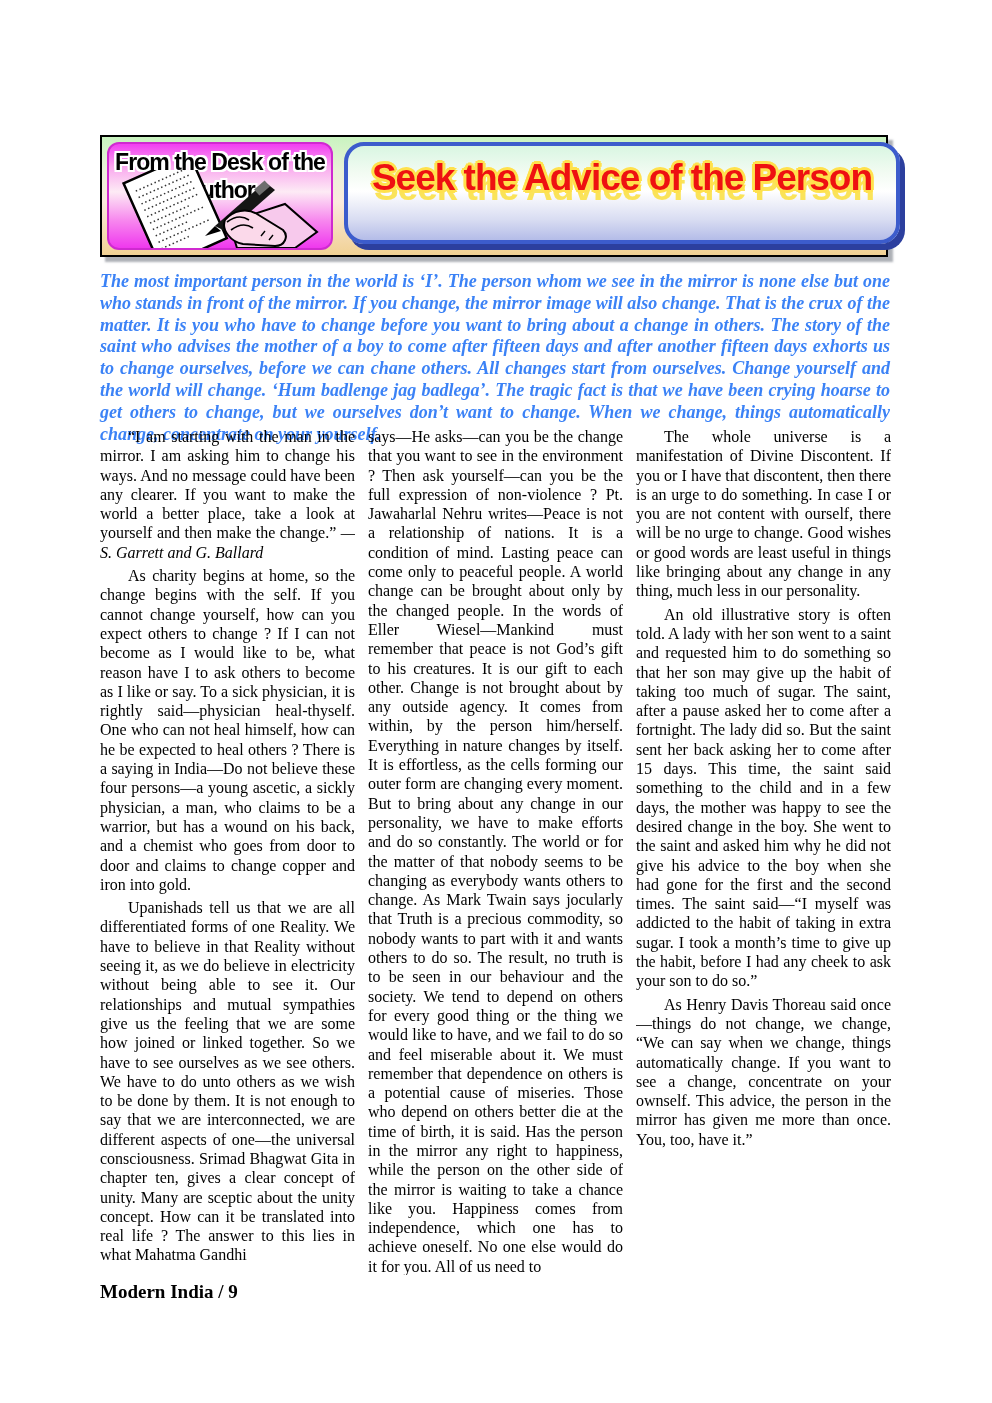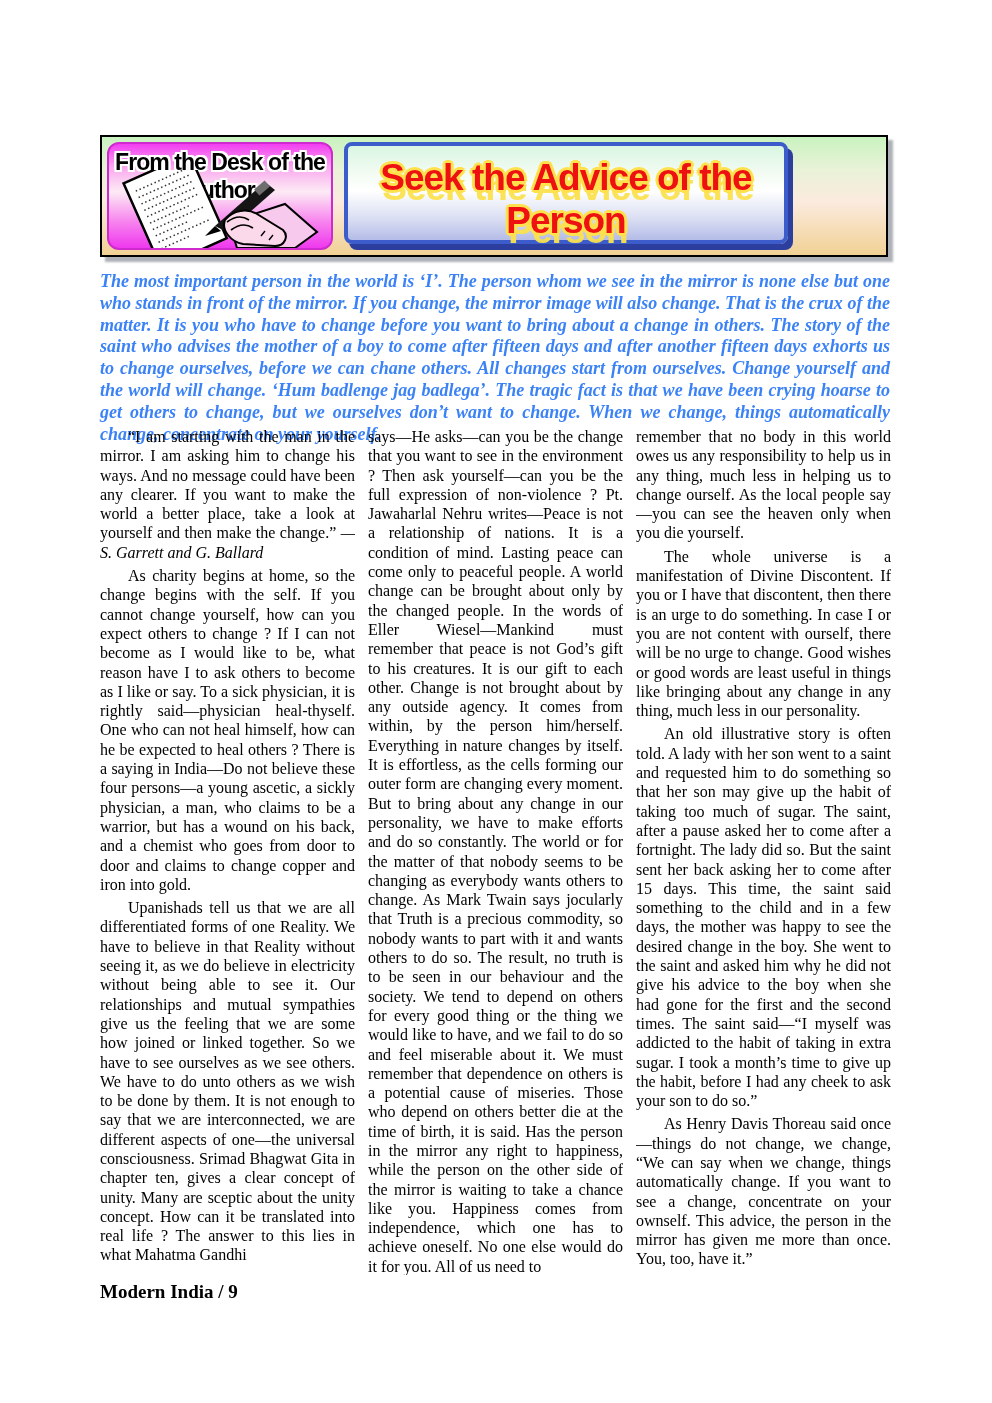--- a/index.html
+++ b/index.html
@@ -56,24 +56,24 @@
   .badge-art {
     position: absolute;
     left: 8px;
     bottom: 0px;
   }
 
   .headline-box {
     position: absolute;
     left: 242px;
     top: 5px;
-    width: 444px;
+    width: 556px;
     height: 102px;
     box-sizing: border-box;
-    border-radius: 8px;
+    border-radius: 20px;
     border: 4px solid #3c5ccc;
     background: linear-gradient(180deg, #d9f6e2 0%, #f2fbf2 28%, #ffffff 48%, #d9ddf2 78%, #b4bce8 100%);
     box-shadow: 5px 6px 0 #2c3f9e;
   }
   .headline {
     margin-top: 10px;
     text-align: center;
     font-family: "Liberation Sans", sans-serif;
     font-weight: bold;
     font-size: 37px;
@@ -192,21 +192,20 @@
     <p><span>“I am starting with the man in the mirror. I am asking him to change his ways. And no message could have been any clearer. If you want to make the world a better place, take a look at yourself and then make the change.”</span> <span class="attr">—S. Garrett and G. Ballard</span></p>
     <p>As charity begins at home, so the change begins with the self. If you cannot change yourself, how can you expect others to change ? If I can not become as I would like to be, what reason have I to ask others to become as I like or say. To a sick physician, it is rightly said—physician heal-thyself. One who can not heal himself, how can he be expected to heal others ? There is a saying in India—Do not believe these four persons—a young ascetic, a sickly physician, a man, who claims to be a warrior, but has a wound on his back, and a chemist who goes from door to door and claims to change copper and iron into gold.</p>
     <p>Upanishads tell us that we are all differentiated forms of one Reality. We have to believe in that Reality without seeing it, as we do believe in electricity without being able to see it. Our relationships and mutual sympathies give us the feeling that we are some how joined or linked together. So we have to see ourselves as we see others. We have to do unto others as we wish to be done by them. It is not enough to say that we are interconnected, we are different aspects of one—the universal consciousness. Srimad Bhagwat Gita in chapter ten, gives a clear concept of unity. Many are sceptic about the unity concept. How can it be translated into real life ? The answer to this lies in what Mahatma Gandhi</p>
   </div>
 
   <div class="col">
     <p class="noindent">says—He asks—can you be the change that you want to see in the environment ? Then ask yourself—can you be the full expression of non-violence ? Pt. Jawaharlal Nehru writes—Peace is not a relationship of nations. It is a condition of mind. Lasting peace can come only to peaceful people. A world change can be brought about only by the changed people. In the words of Eller Wiesel—Mankind must remember that peace is not God’s gift to his creatures. It is our gift to each other. Change is not brought about by any outside agency. It comes from within, by the person him/herself. Everything in nature changes by itself. It is effortless, as the cells forming our outer form are changing every moment. But to bring about any change in our personality, we have to make efforts and do so constantly. The world or for the matter of that nobody seems to be changing as everybody wants others to change. As Mark Twain says jocularly that Truth is a precious commodity, so nobody wants to part with it and wants others to do so. The result, no truth is to be seen in our behaviour and the society. We tend to depend on others for every good thing or the thing we would like to have, and we fail to do so and feel miserable about it. We must remember that dependence on others is a potential cause of miseries. Those who depend on others better die at the time of birth, it is said. Has the person in the mirror any right to happiness, while the person on the other side of the mirror is waiting to take a chance like you. Happiness comes from independence, which one has to achieve oneself. No one else would do it for you. All of us need to</p>
   </div>
 
   <div class="col">
-    <p class="noindent">remember that no body in this world owes us any responsibility to help us in any thing, much less in helping us to change ourself. As the local people say—you can see the heaven only when you die yourself.</p>
     <p>The whole universe is a manifestation of Divine Discontent. If you or I have that discontent, then there is an urge to do something. In case I or you are not content with ourself, there will be no urge to change. Good wishes or good words are least useful in things like bringing about any change in any thing, much less in our personality.</p>
     <p>An old illustrative story is often told. A lady with her son went to a saint and requested him to do something so that her son may give up the habit of taking too much of sugar. The saint, after a pause asked her to come after a fortnight. The lady did so. But the saint sent her back asking her to come after 15 days. This time, the saint said something to the child and in a few days, the mother was happy to see the desired change in the boy. She went to the saint and asked him why he did not give his advice to the boy when she had gone for the first and the second times. The saint said—“I myself was addicted to the habit of taking in extra sugar. I took a month’s time to give up the  habit, before I had any cheek to ask your son to do so.”</p>
     <p class="p-last"><span>As Henry Davis Thoreau said once—things do not change, we change, “We can say when we change, things automatically change. If you want to see a change, concentrate on your ownself. This advice, the person in the mirror has given me more than once. You, too, have it.”</span></p>
   </div>
 
 </div>
 
 <div class="footer">Modern India / 9</div>
 
 </body></html>

